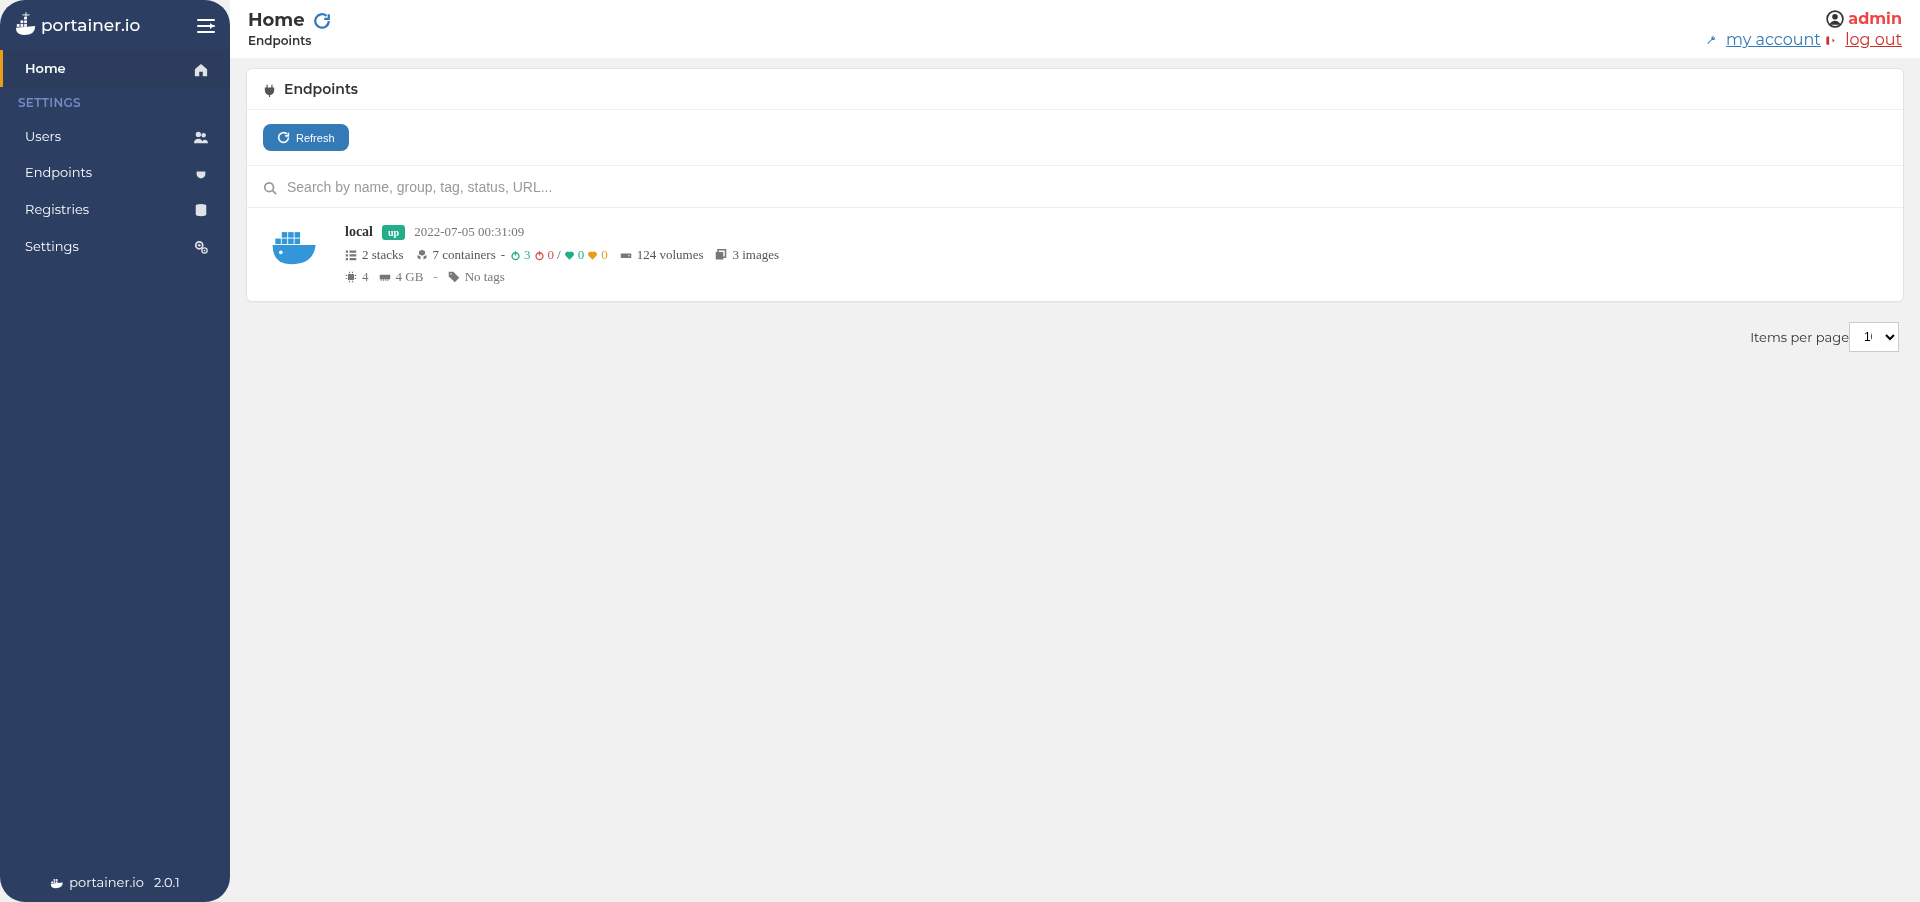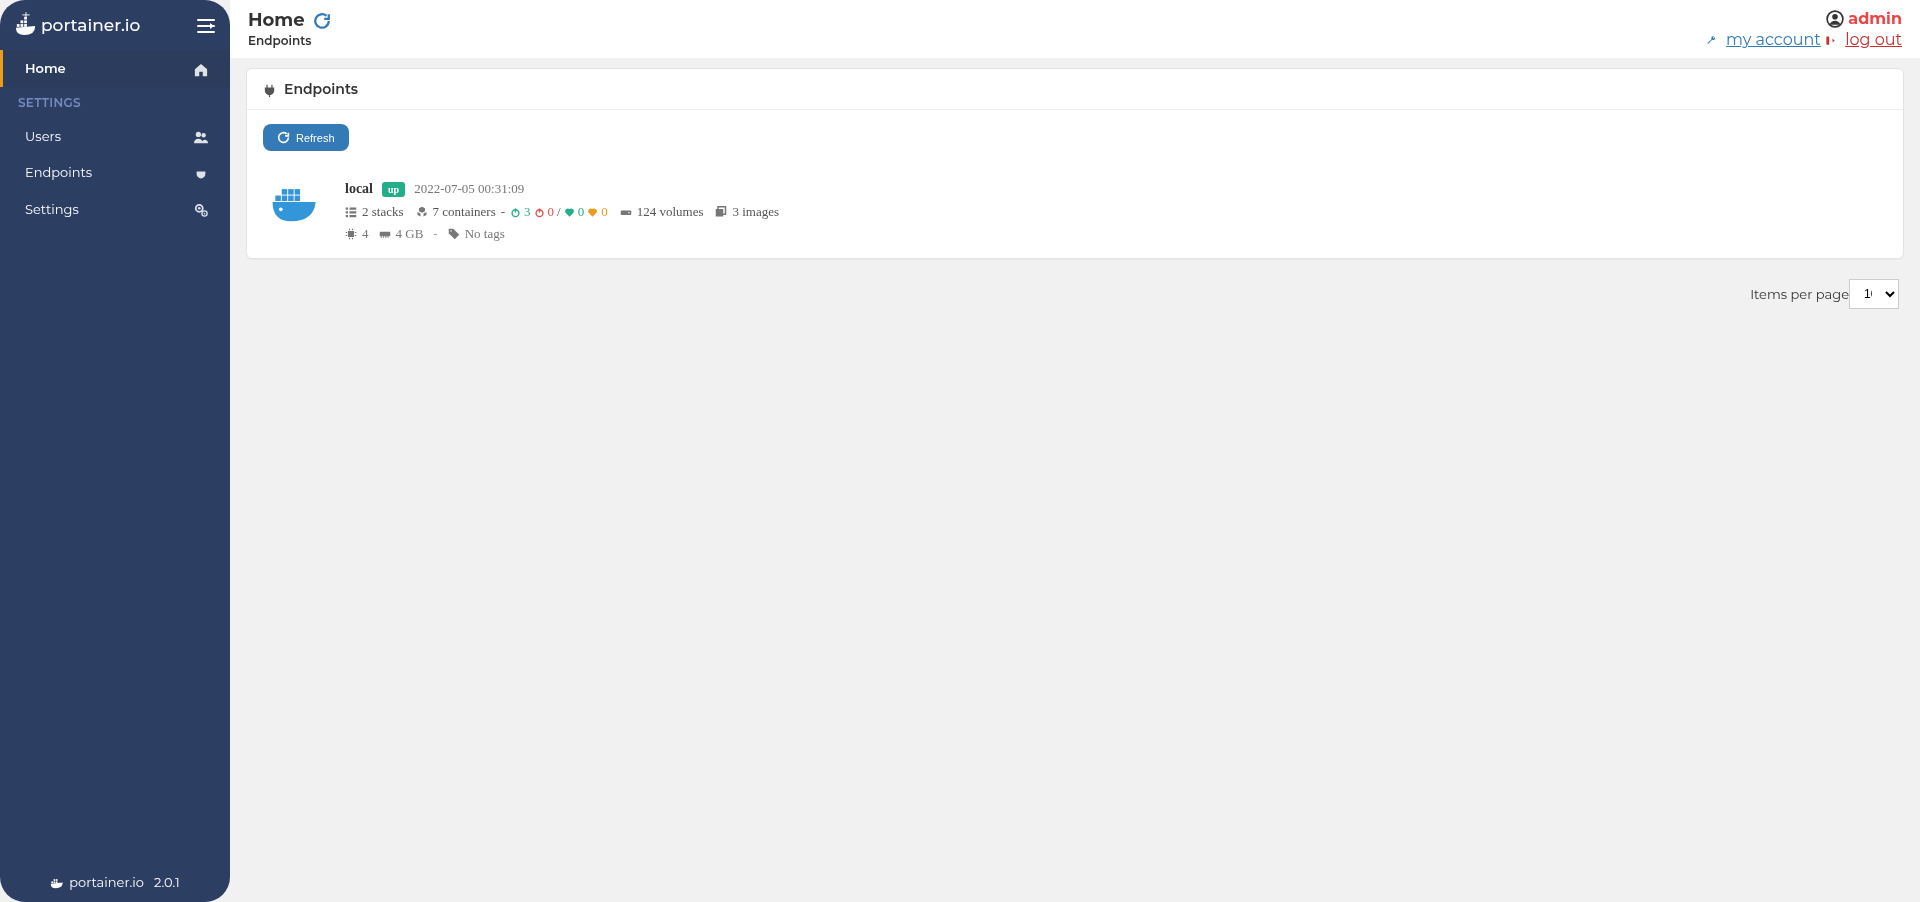--- a/index.html
+++ b/index.html
@@ -127,20 +127,29 @@
     </div>
     <div class="nav-item">
       <span>Endpoints</span>
       <span class="nav-item-icon">
         <svg width="14" height="14" viewBox="0 0 16 16" fill="currentColor">
             <path d="M5 1v4M11 1v4M3 5h10v3a5 5 0 01-10 0V5zM8 13v3"></path>
           </svg>
       </span>
     </div>
     <div class="nav-item">
+      <span>Registries</span>
+      <span class="nav-item-icon">
+        <svg width="14" height="14" viewBox="0 0 16 16" fill="currentColor">
+            <ellipse cx="8" cy="3" rx="6" ry="2"></ellipse>
+            <path d="M2 3v5c0 1.1 2.7 2 6 2s6-.9 6-2V3M2 8v5c0 1.1 2.7 2 6 2s6-.9 6-2V8"></path>
+          </svg>
+      </span>
+    </div>
+    <div class="nav-item">
       <span>Settings</span>
       <span class="nav-item-icon">
         <svg width="14" height="14" viewBox="0 0 16 16" fill="currentColor">
             <circle cx="6" cy="6" r="4" fill="none" stroke="currentColor" stroke-width="2"></circle>
             <circle cx="6" cy="6" r="1.5"></circle>
             <circle cx="12" cy="12" r="3" fill="none" stroke="currentColor" stroke-width="1.5"></circle>
             <circle cx="12" cy="12" r="1"></circle>
           </svg>
       </span>
     </div>
@@ -209,20 +218,29 @@
         </span>
         <span>Endpoints</span>
       </div>
       <div class="panel-body">
         <button class="btn-refresh">
           <svg width="13" height="13" viewBox="0 0 16 16" fill="none" stroke="#fff" stroke-width="2">
               <path d="M14 8a6 6 0 11-2-4.5M14 2v4h-4"></path>
             </svg>
           <span>Refresh</span>
         </button>
+      </div>
+      <div class="search-bar">
+        <span class="search-icon">
+          <svg width="14" height="14" viewBox="0 0 16 16" fill="none" stroke="#999" stroke-width="2">
+              <circle cx="7" cy="7" r="5"></circle>
+              <path d="M11 11l4 4"></path>
+            </svg>
+        </span>
+        <input type="text" placeholder="Search by name, group, tag, status, URL..." style="">
       </div>
 
       <div class="endpoint-card">
         <div class="endpoint-logo">
           <svg width="55" height="42" viewBox="0 0 60 45">
             <rect x="8" y="10" width="6" height="6" fill="#3396d8"></rect>
               <rect x="15" y="10" width="6" height="6" fill="#3396d8"></rect>
               <rect x="22" y="10" width="6" height="6" fill="#3396d8"></rect>
               <rect x="29" y="10" width="6" height="6" fill="#3396d8"></rect>
             <rect x="15" y="3" width="6" height="6" fill="#3396d8"></rect>

